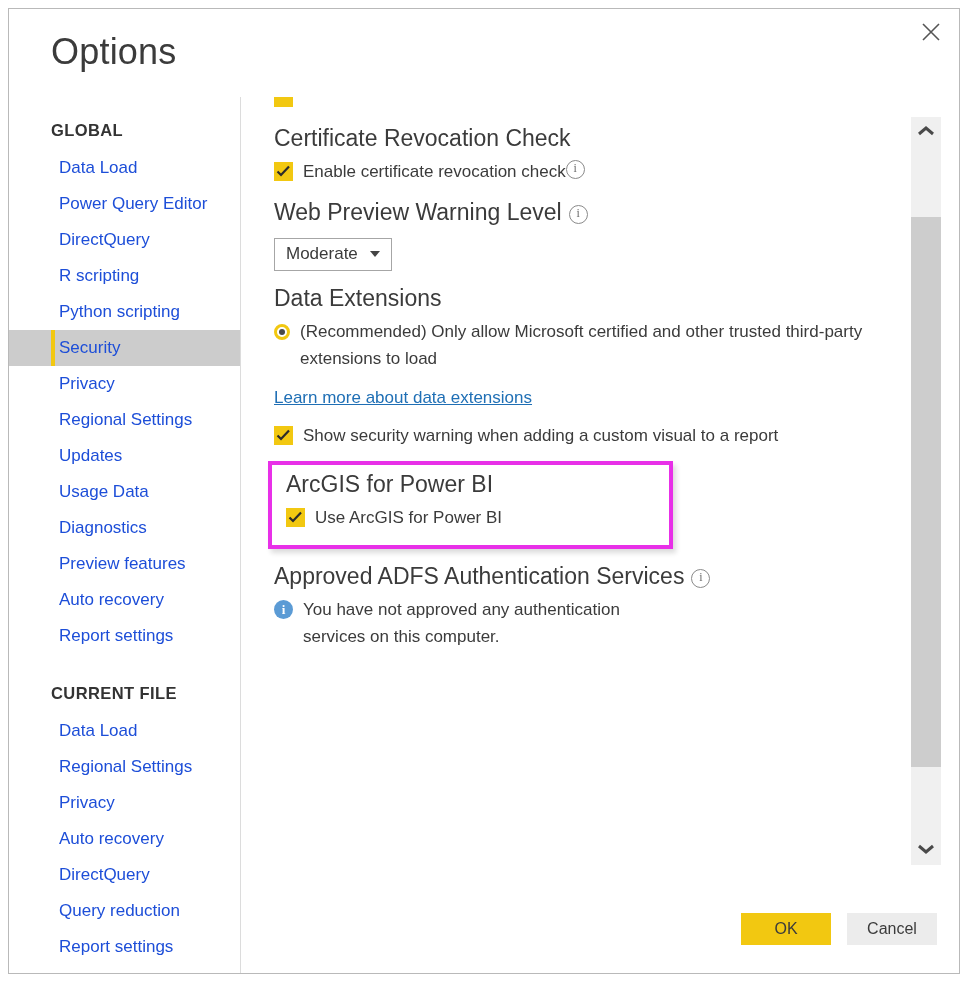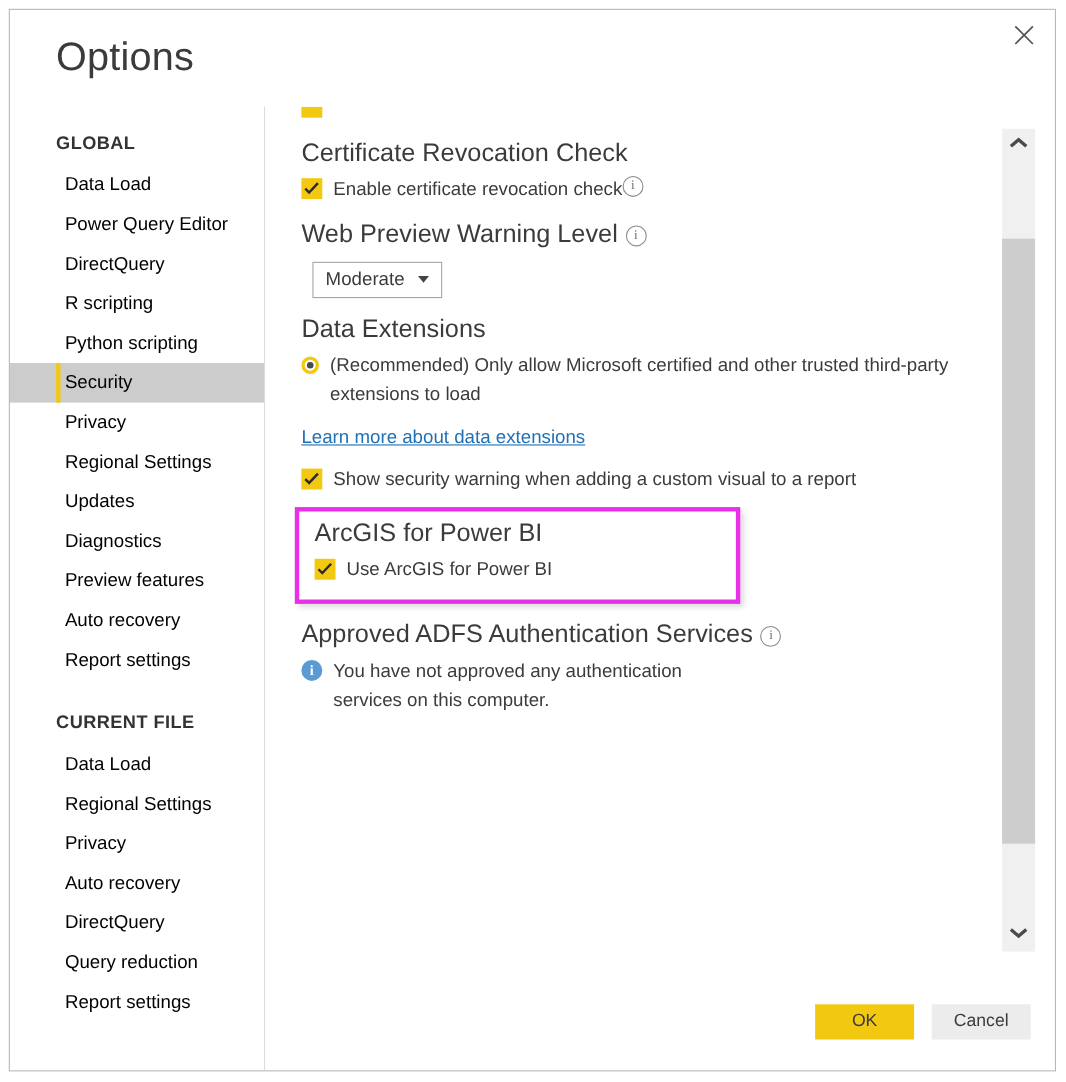--- a/index.html
+++ b/index.html
@@ -76,21 +76,21 @@
     margin-top: 24px;
     margin-bottom: 10px;
   }
   .nav-group-title.second { margin-top: 30px; }
   .nav-item {
     position: relative;
     height: 36px;
     line-height: 36px;
     padding-left: 50px;
     font-size: 17px;
-    color: #000000;
+    color: #1d4ed8;
     cursor: pointer;
     white-space: nowrap;
   }
   .nav-item.selected {
     background: #cccccc;
   }
   .nav-item.selected::before {
     content: "";
     position: absolute;
     left: 42px;
@@ -227,21 +227,21 @@
     margin-right: 10px;
   }
 
   .dropdown {
     display: inline-flex;
     align-items: center;
     gap: 12px;
     border: 1px solid #a6a6a6;
     background: #ffffff;
     padding: 5px 11px 6px 11px;
-    margin: 6px 0 0 18px;
+    margin: 6px 0 0 8px;
     font-size: 17px;
     color: #3b3b3b;
     cursor: pointer;
   }
   .caret {
     width: 0; height: 0;
     border-left: 5px solid transparent;
     border-right: 5px solid transparent;
     border-top: 6px solid #444444;
   }
@@ -341,20 +341,21 @@
     <div class="nav-group-title">GLOBAL</div>
     <div class="nav-item">Data Load</div>
     <div class="nav-item">Power Query Editor</div>
     <div class="nav-item">DirectQuery</div>
     <div class="nav-item">R scripting</div>
     <div class="nav-item">Python scripting</div>
     <div class="nav-item selected">Security</div>
     <div class="nav-item">Privacy</div>
     <div class="nav-item">Regional Settings</div>
     <div class="nav-item">Updates</div>
+    <div class="nav-item">Usage Data</div>
     <div class="nav-item">Diagnostics</div>
     <div class="nav-item">Preview features</div>
     <div class="nav-item">Auto recovery</div>
     <div class="nav-item">Report settings</div>
 
     <div class="nav-group-title second">CURRENT FILE</div>
     <div class="nav-item">Data Load</div>
     <div class="nav-item">Regional Settings</div>
     <div class="nav-item">Privacy</div>
     <div class="nav-item">Auto recovery</div>

